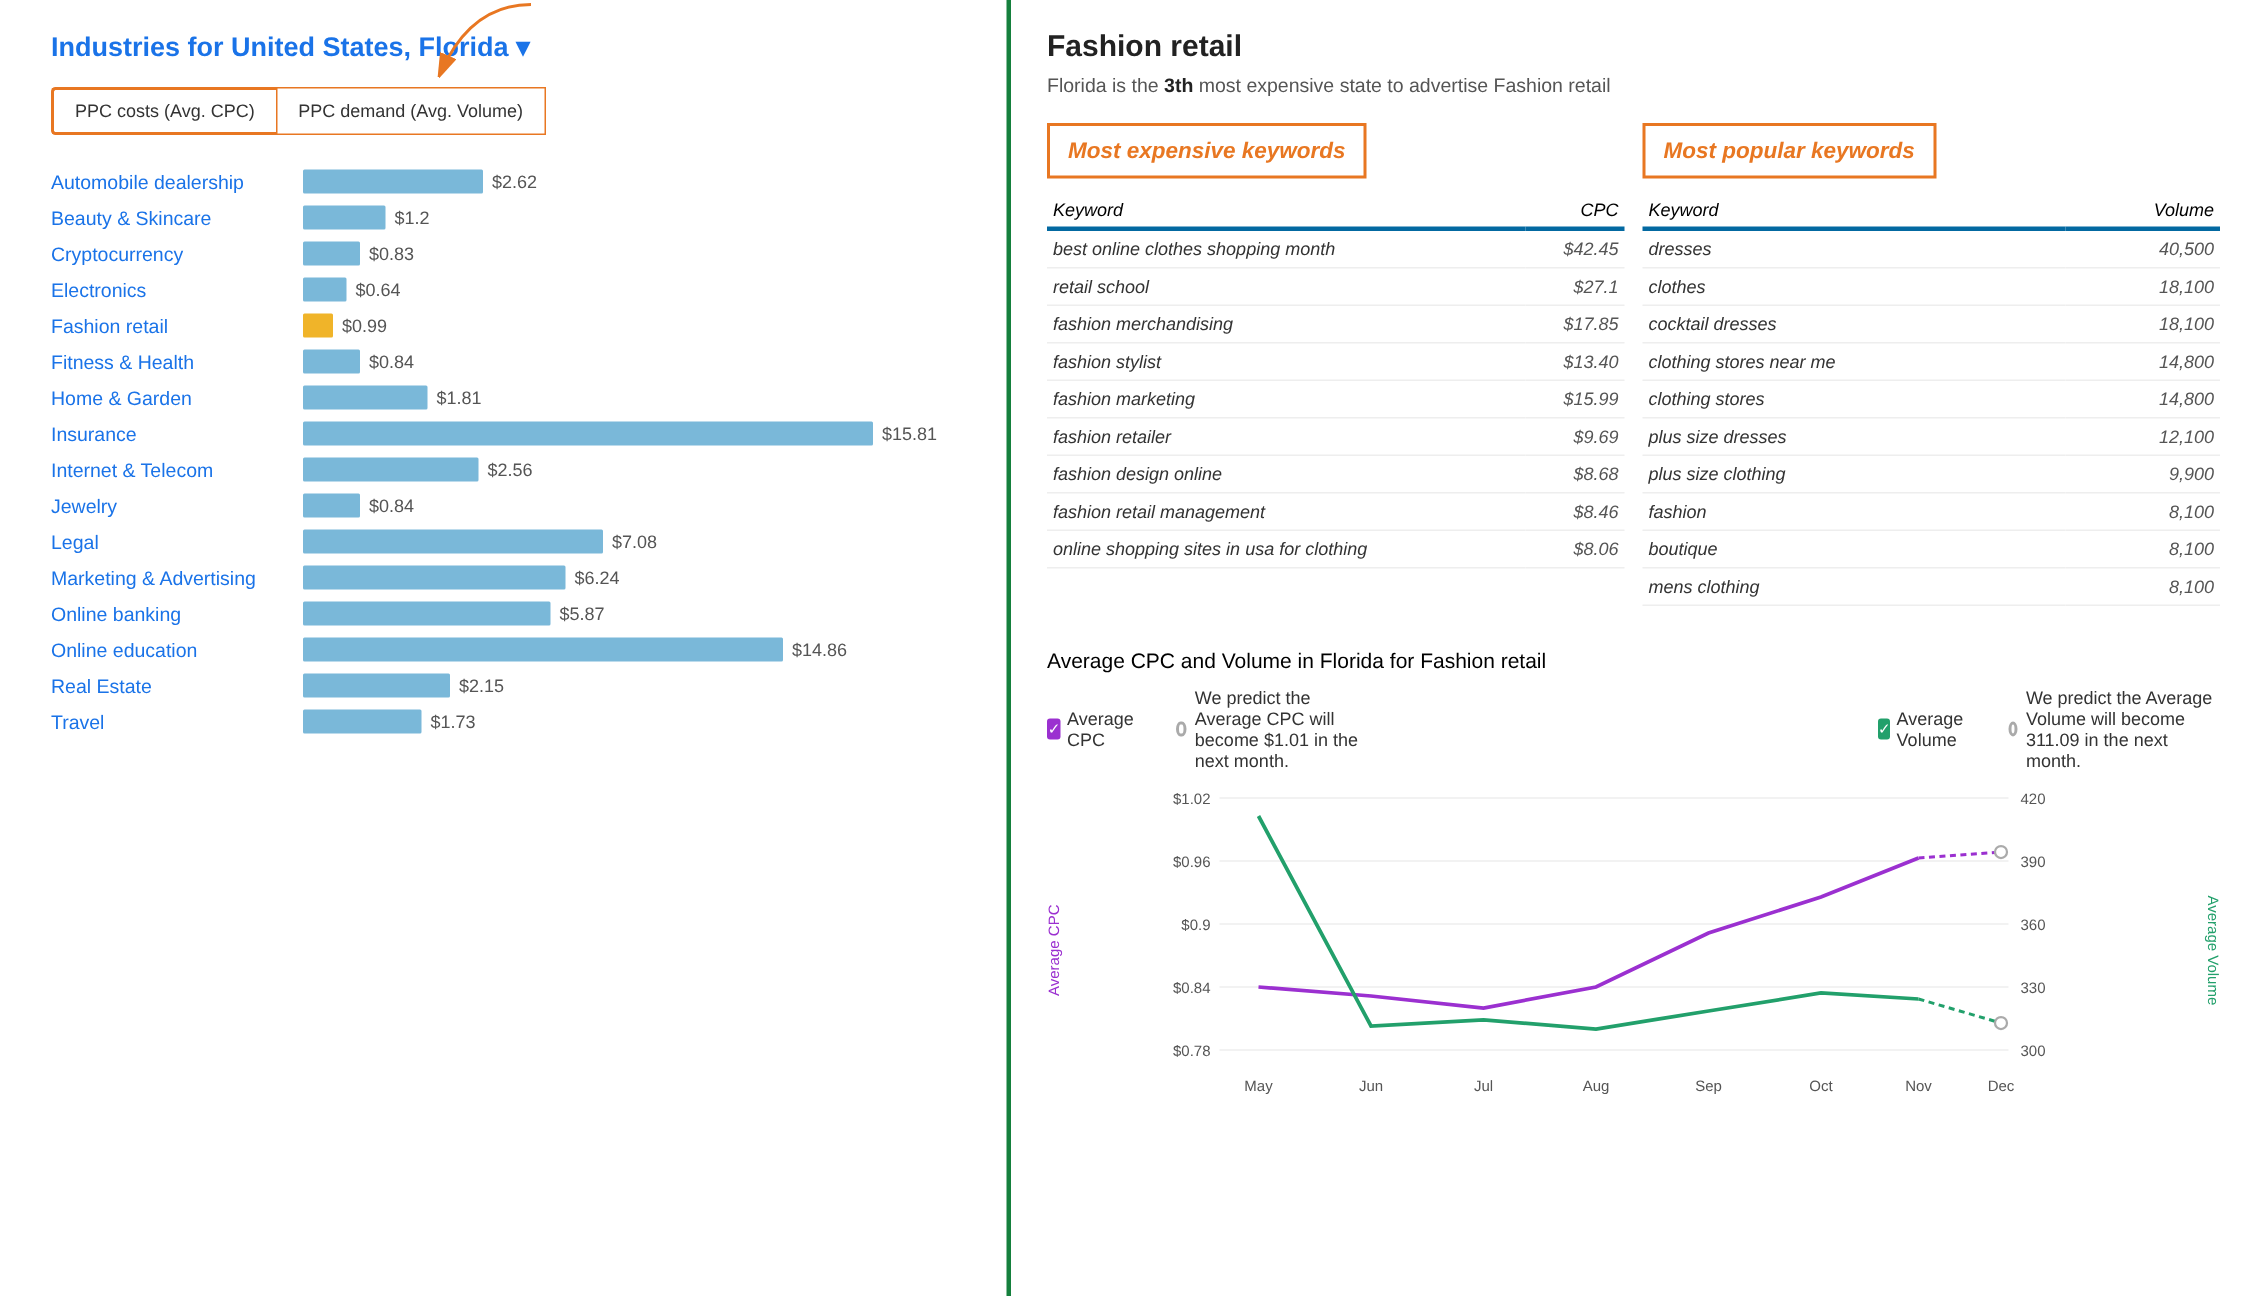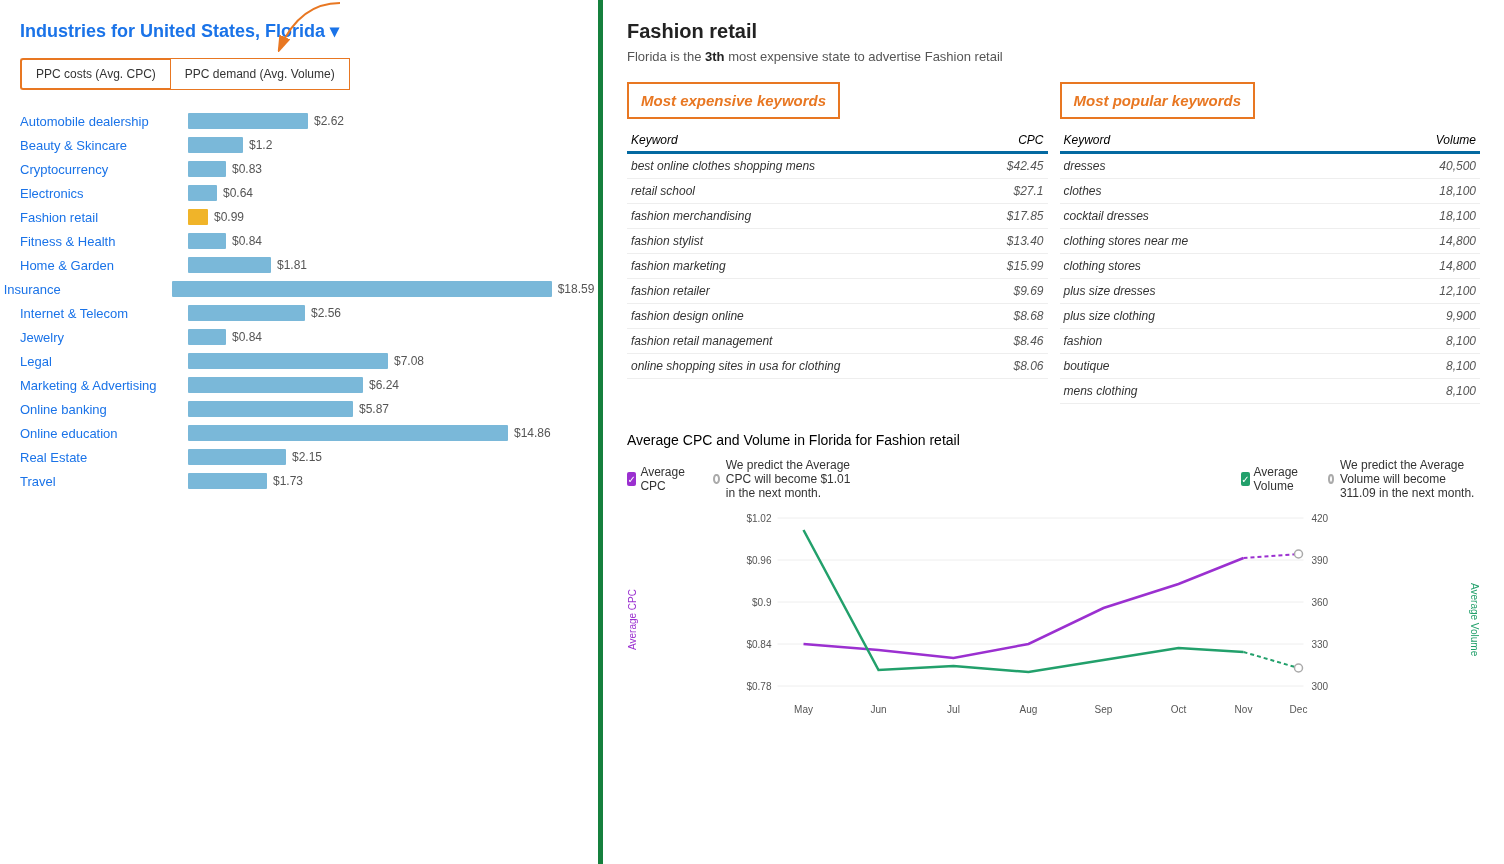--- a/index.html
+++ b/index.html
@@ -1,19 +1,19 @@
 <!DOCTYPE html>
 <html><head>
   <meta charset="utf-8">
   <style>
     * { box-sizing: border-box; margin: 0; padding: 0; }
     body { font-family: Arial, sans-serif; font-size: 13px; color: #333; background: #fff; display: flex; height: 864px; overflow: hidden; }
 
     
-    .left-panel { width: 603px; padding: 20px; border-right: 5px solid #15803d; overflow-y: auto; flex-shrink: 0; }
+    .left-panel { width: 660px; padding: 20px; border-right: 3px solid #15803d; overflow-y: auto; flex-shrink: 0; margin-left: 14px; }
     .panel-title { font-size: 18px; font-weight: bold; color: #222; margin-bottom: 16px; }
     .panel-title span { color: #1a73e8; }
 
     .tab-row { display: flex; gap: 0; margin-bottom: 20px; position: relative; }
     .tab-btn { padding: 7px 14px; border: 1.5px solid #e87722; background: #fff; cursor: pointer; font-size: 12px; color: #333; }
     .tab-btn.active { background: #fff; border: 2px solid #e87722; }
     .tab-btn:first-child { border-right: none; border-radius: 3px 0 0 3px; }
     .tab-btn:last-child { border-radius: 0 3px 3px 0; }
 
     .industry-list { display: flex; flex-direction: column; gap: 2px; }
@@ -121,21 +121,21 @@
         <a class="industry-name" href="#">Home &amp; Garden</a>
         <div class="bar-area">
           <div class="bar" style="width: 83px;"></div>
           <span class="bar-value">$1.81</span>
         </div>
       </div>
       <div class="industry-row">
         <a class="industry-name" href="#">Insurance</a>
         <div class="bar-area">
           <div class="bar" style="width: 380px;"></div>
-          <span class="bar-value">$18.59</span>
+          <span class="bar-value">$15.81</span>
         </div>
       </div>
       <div class="industry-row">
         <a class="industry-name" href="#">Internet &amp; Telecom</a>
         <div class="bar-area">
           <div class="bar" style="width: 117px;"></div>
           <span class="bar-value">$2.56</span>
         </div>
       </div>
       <div class="industry-row">
@@ -202,21 +202,21 @@
       <div class="kw-header">Most expensive keywords</div>
       <table class="kw-table">
         <thead>
           <tr>
             <th>Keyword</th>
             <th class="right">CPC</th>
           </tr>
         </thead>
         <tbody id="expensive-tbody">
             <tr>
-              <td>best online clothes shopping mens</td>
+              <td>best online clothes shopping month</td>
               <td class="right">$42.45</td>
             </tr>
             <tr>
               <td>retail school</td>
               <td class="right">$27.1</td>
             </tr>
             <tr>
               <td>fashion merchandising</td>
               <td class="right">$17.85</td>
             </tr>

